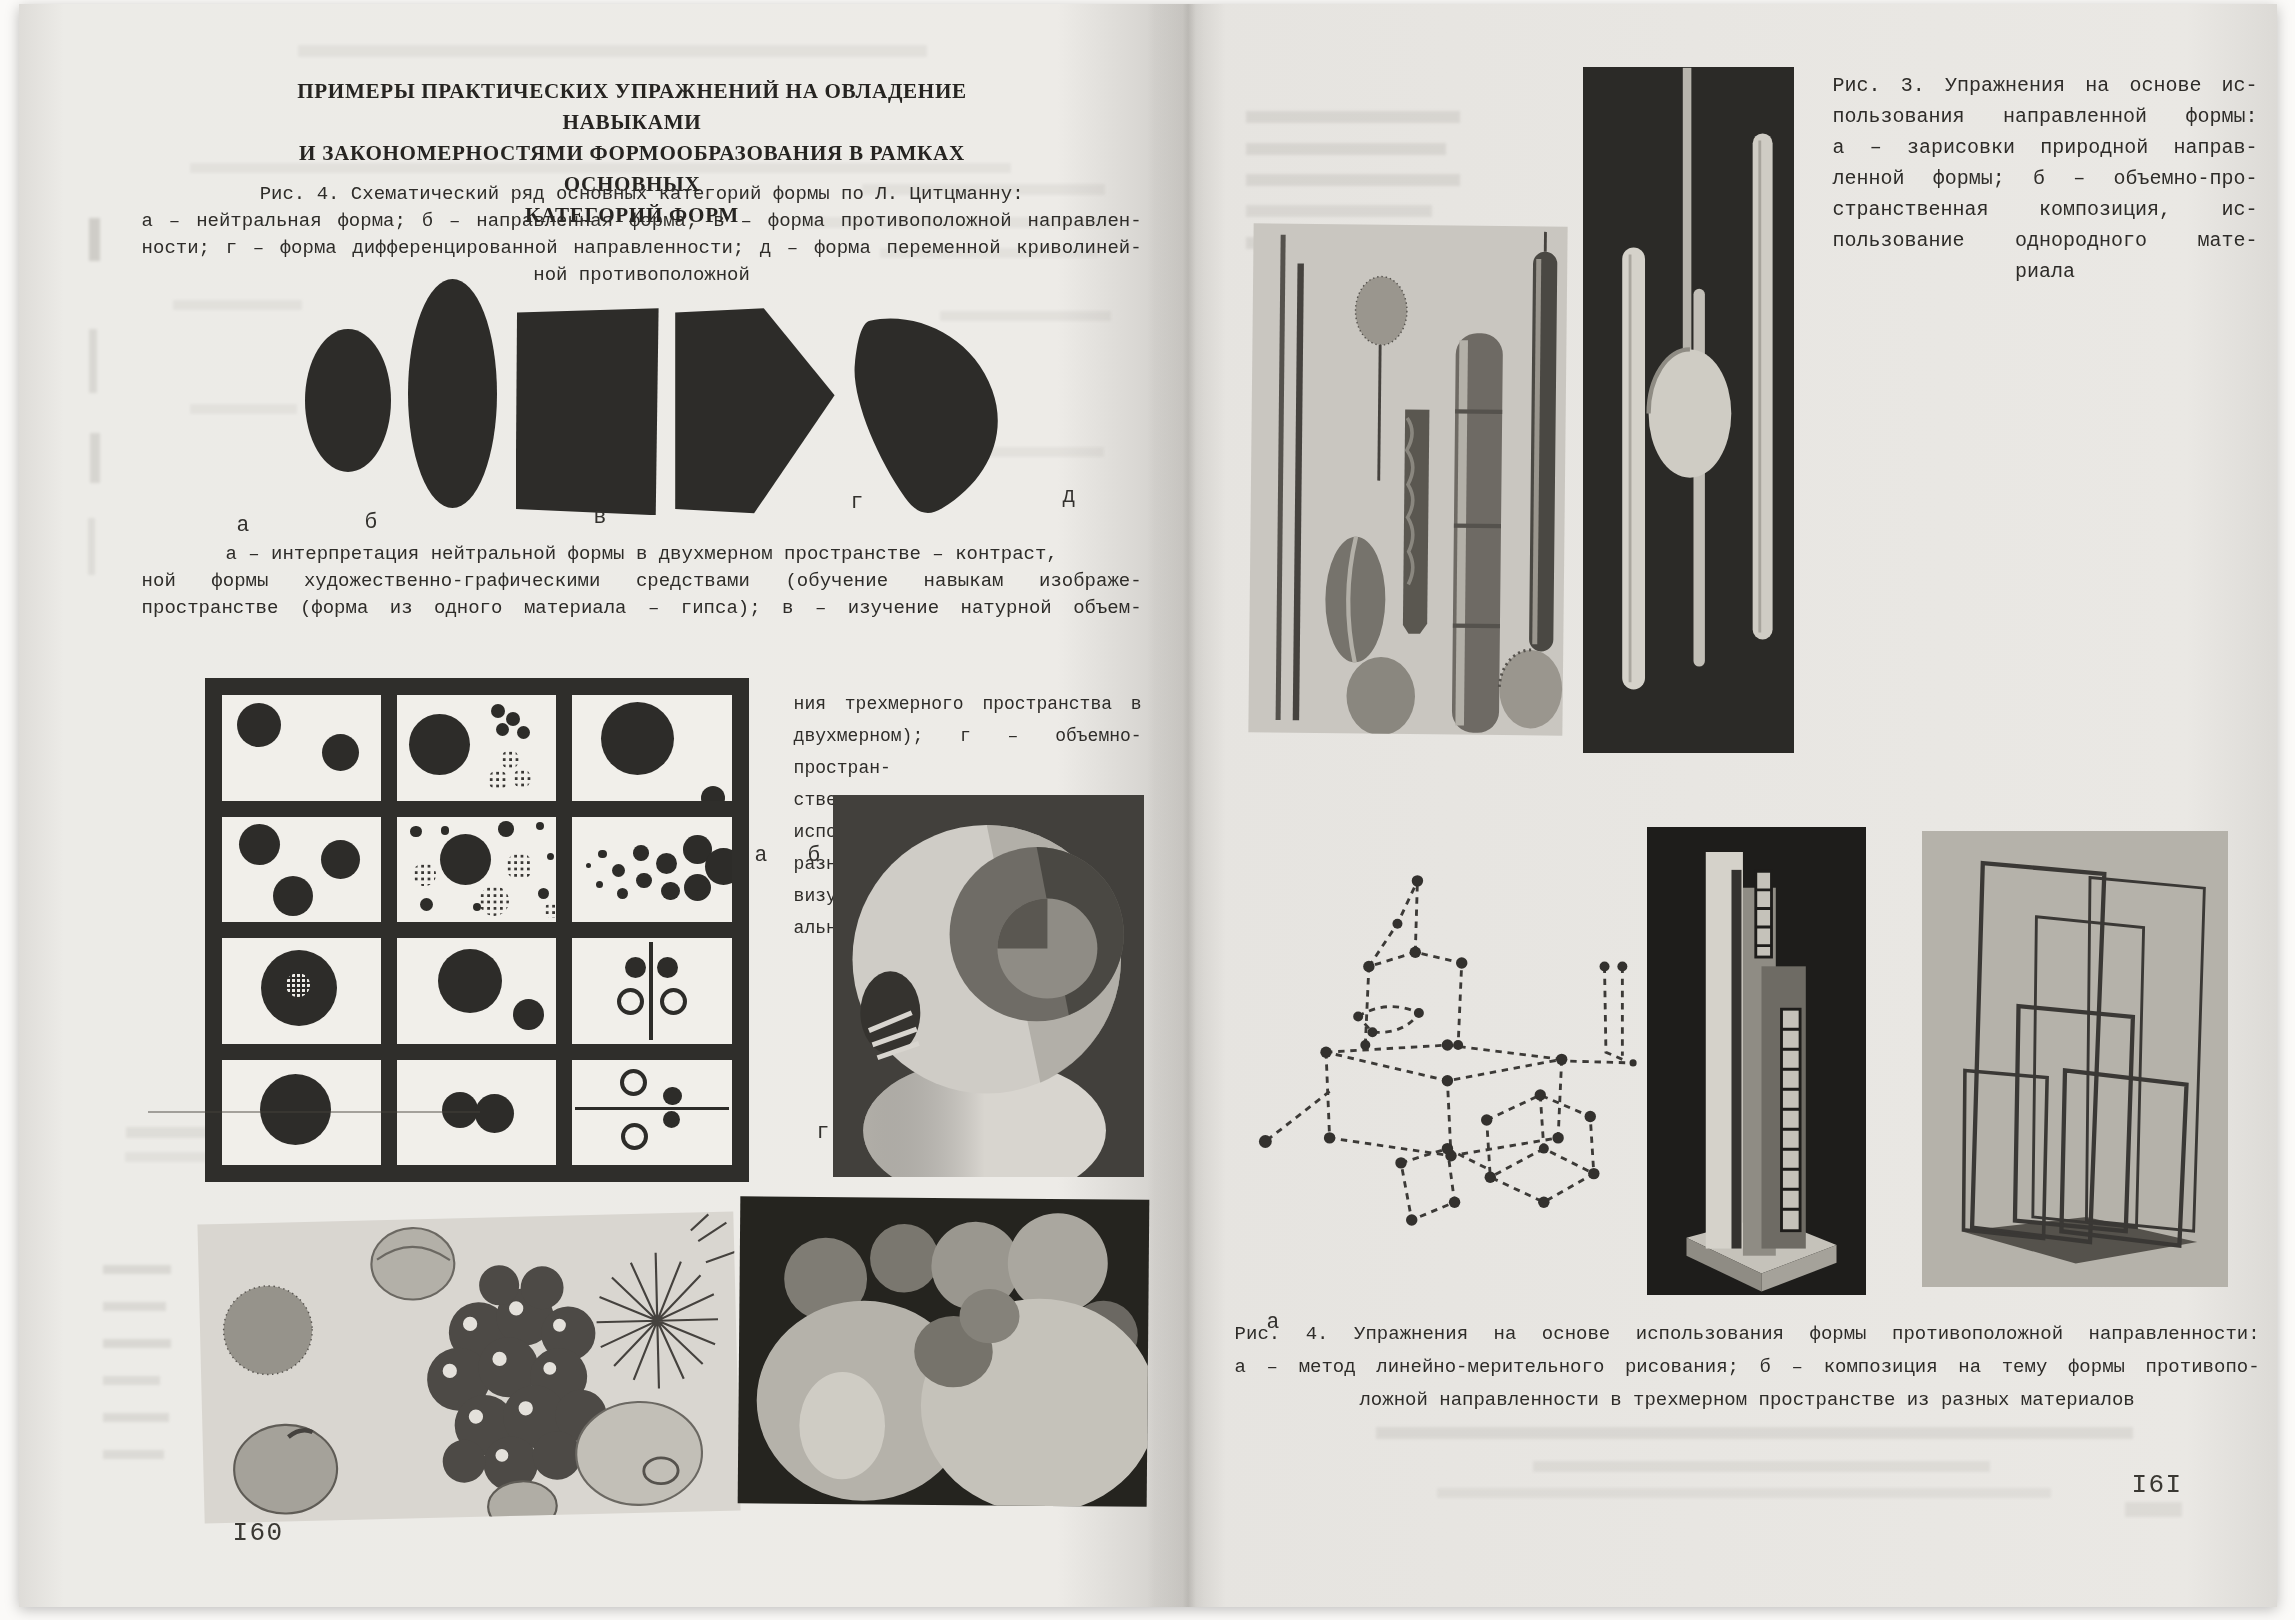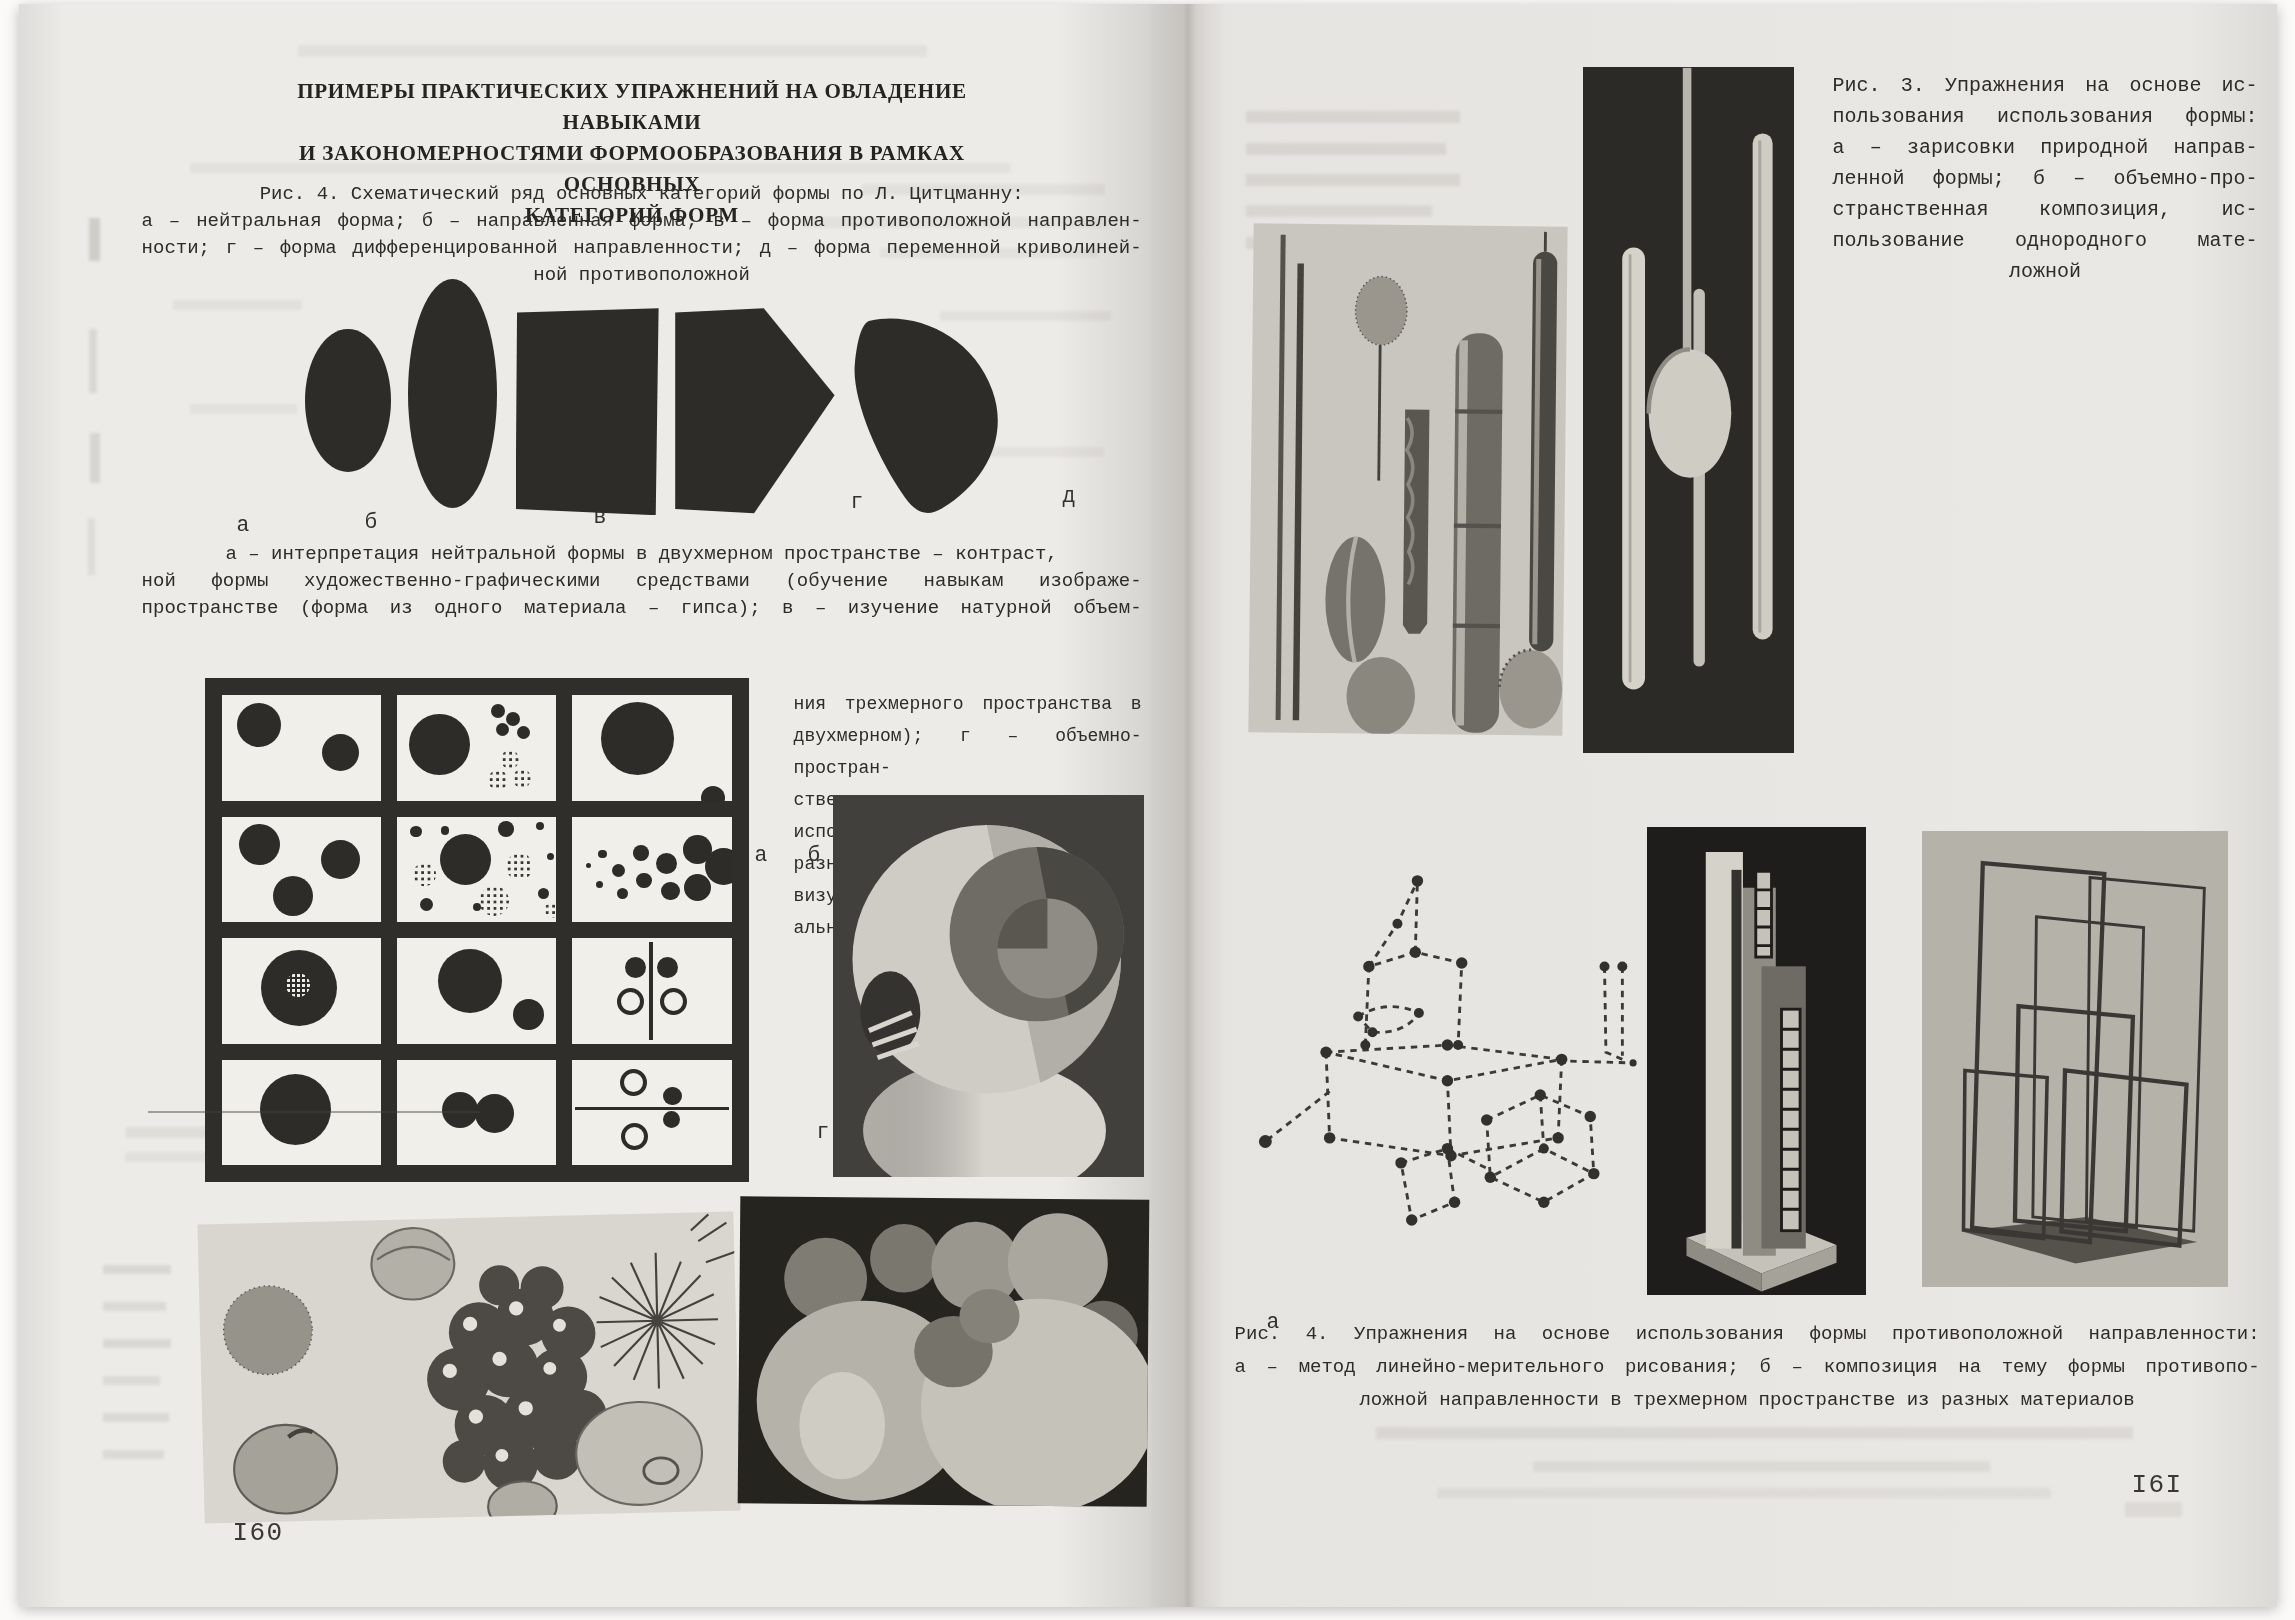--- a/index.html
+++ b/index.html
@@ -285,26 +285,26 @@
         <ellipse cx="420" cy="290" rx="165" ry="150" fill="#c5c2ba"></ellipse>
         <ellipse cx="300" cy="215" rx="55" ry="50" fill="#76736b"></ellipse>
         <ellipse cx="350" cy="165" rx="42" ry="38" fill="#85827a"></ellipse>
       </svg>
     </div>
 
     <div class="abs pagenum" style="left:214px;top:1514px;">I60</div>
 
     <div class="abs cap last-center" style="left:1814px;top:66px;width:425px;font-size:20px;line-height:31px;">
         <div class="line">Рис. 3. Упражнения на основе ис-</div>
-        <div class="line">пользования использования формы:</div>
+        <div class="line">пользования направленной формы:</div>
         <div class="line">а – зарисовки природной направ-</div>
         <div class="line">ленной формы; б – объемно-про-</div>
         <div class="line">странственная композиция, ис-</div>
         <div class="line">пользование однородного мате-</div>
-        <div class="line">ложной</div>
+        <div class="line">риала</div>
       </div>
 
     <div class="photo" style="left:1232px;top:221px;width:314px;height:509px;background:#c9c6c0;transform:rotate(.6deg);">
       <svg width="314" height="509" viewBox="0 0 440 712">
         <rect x="38" y="15" width="7" height="680" fill="#55524d"></rect>
         <rect x="62" y="55" width="9" height="640" fill="#45423e"></rect>
         <ellipse cx="180" cy="120" rx="36" ry="48" fill="#9a968e"></ellipse>
         <ellipse cx="180" cy="120" rx="36" ry="48" fill="none" stroke="#55524d" stroke-width="2" stroke-dasharray="2 4"></ellipse>
         <rect x="177" y="168" width="4" height="190" fill="#45423e"></rect>
         <path d="M 215 258 h 34 v 300 l -10 14 h -16 l -8 -12 Z" fill="#5a5750"></path>

